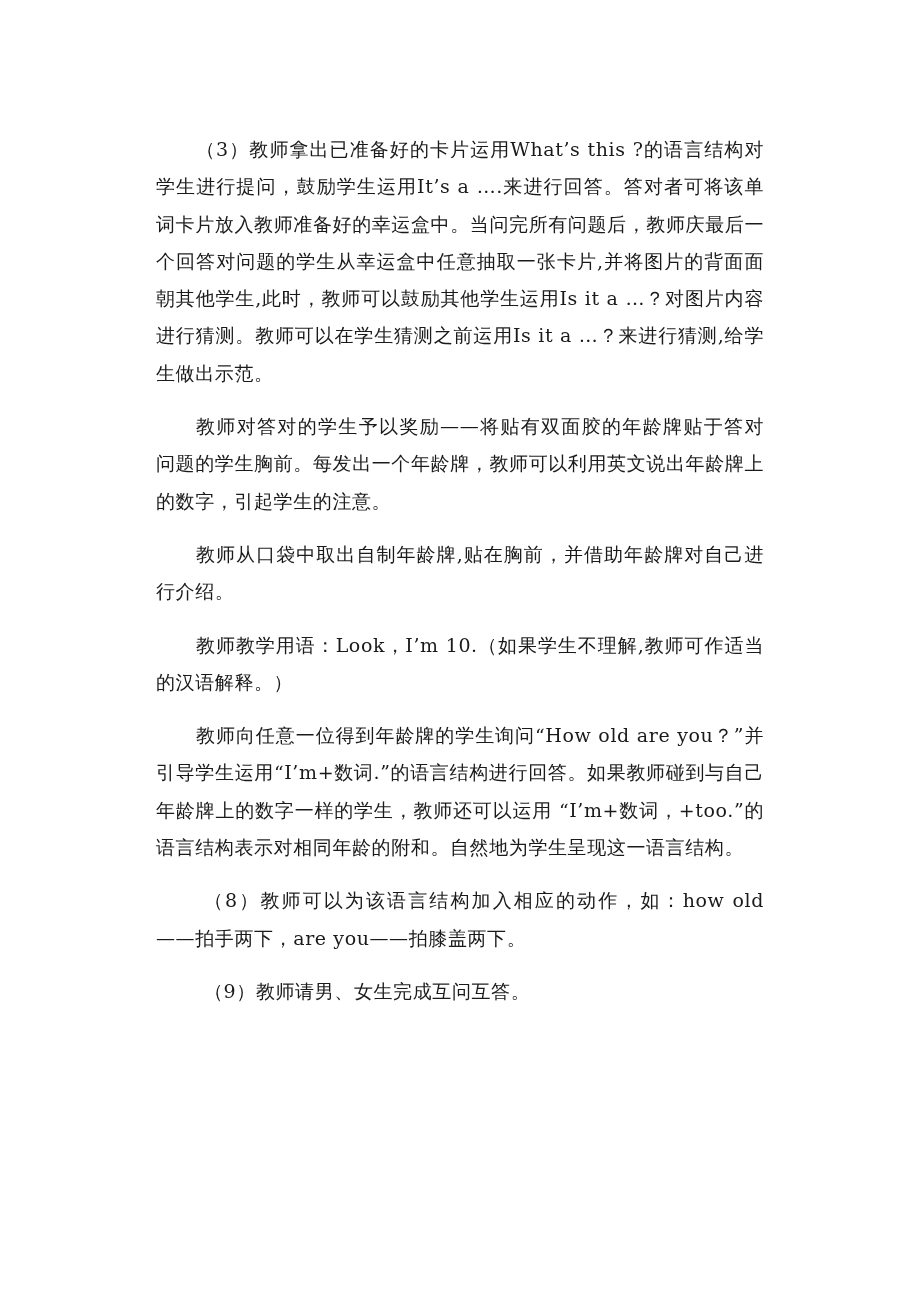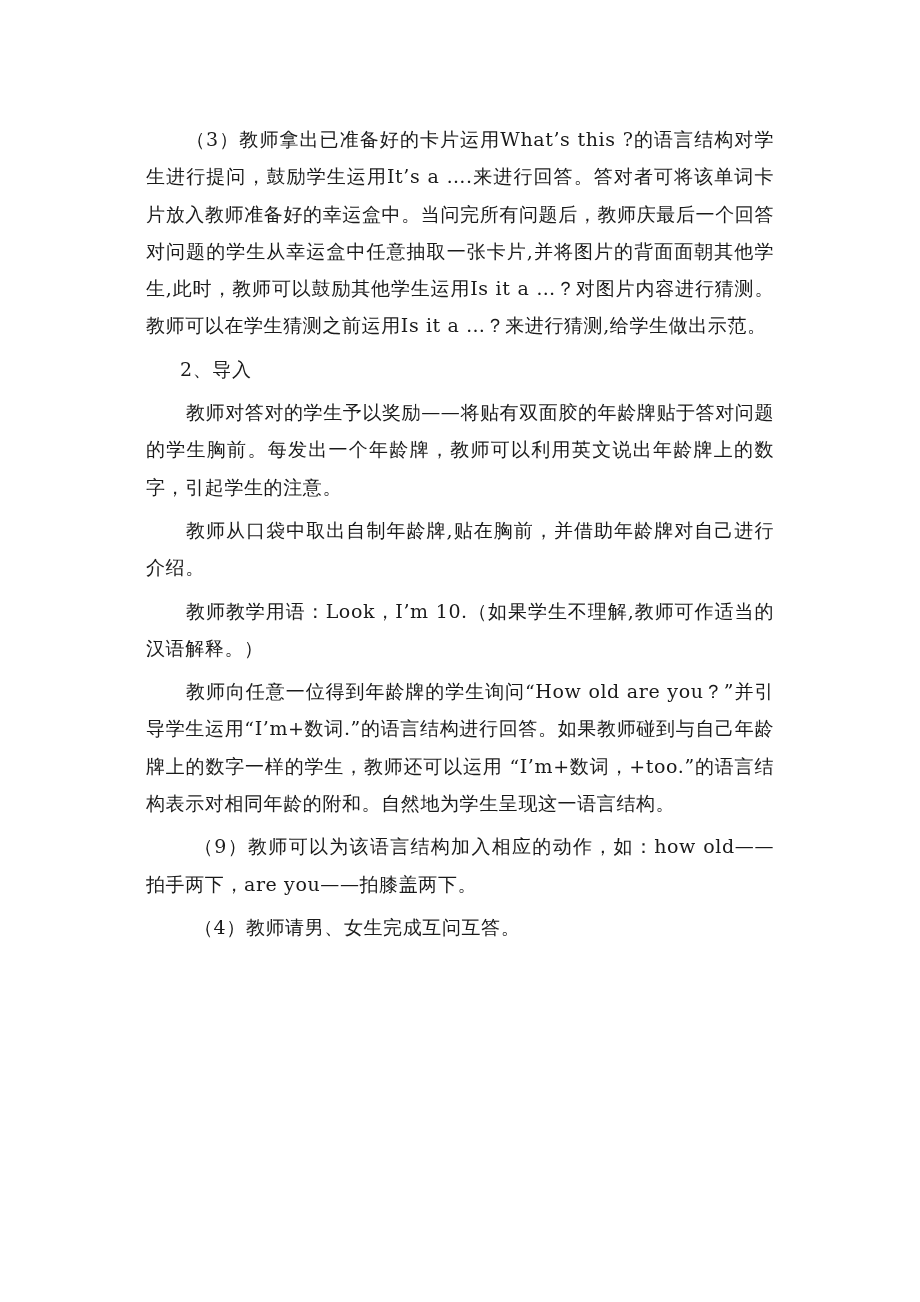--- a/index.html
+++ b/index.html
@@ -17,21 +17,21 @@
     }
     .page {
       position: absolute;
       left: 140px;
       top: 115px;
       width: 640px;
     }
     .para {
       font-size: 19px;
       line-height: 37.3px;
-      margin: 6px;
+      margin: 16px;
       text-align: justify;
       text-indent: 40px;
       letter-spacing: 0.6px;
       word-break: break-all;
     }
     .para.item {
       text-indent: 48px;
     }
     .heading {
       font-size: 19px;
@@ -39,20 +39,19 @@
       margin: 0;
       padding-left: 40px;
       letter-spacing: 0.6px;
     }
   </style>
 </head>
 <body>
 
 <div class="page">
   <p class="para">（3）教师拿出已准备好的卡片运用What’s this ?的语言结构对学生进行提问，鼓励学生运用It’s a ….来进行回答。答对者可将该单词卡片放入教师准备好的幸运盒中。当问完所有问题后，教师庆最后一个回答对问题的学生从幸运盒中任意抽取一张卡片,并将图片的背面面朝其他学生,此时，教师可以鼓励其他学生运用Is it a …？对图片内容进行猜测。教师可以在学生猜测之前运用Is it a …？来进行猜测,给学生做出示范。</p>
-  <p class="heading">2、导入</p>
   <p class="para">教师对答对的学生予以奖励——将贴有双面胶的年龄牌贴于答对问题的学生胸前。每发出一个年龄牌，教师可以利用英文说出年龄牌上的数字，引起学生的注意。</p>
   <p class="para">教师从口袋中取出自制年龄牌,贴在胸前，并借助年龄牌对自己进行介绍。</p>
   <p class="para">教师教学用语：Look，I’m 10.（如果学生不理解,教师可作适当的汉语解释。）</p>
   <p class="para">教师向任意一位得到年龄牌的学生询问“How old are you？”并引导学生运用“I’m+数词.”的语言结构进行回答。如果教师碰到与自己年龄牌上的数字一样的学生，教师还可以运用 “I’m+数词，+too.”的语言结构表示对相同年龄的附和。自然地为学生呈现这一语言结构。</p>
-  <p class="para item">（9）教师可以为该语言结构加入相应的动作，如：how old——拍手两下，are you——拍膝盖两下。</p>
-  <p class="para item">（4）教师请男、女生完成互问互答。</p>
+  <p class="para item">（8）教师可以为该语言结构加入相应的动作，如：how old——拍手两下，are you——拍膝盖两下。</p>
+  <p class="para item">（9）教师请男、女生完成互问互答。</p>
 </div>
 
 </body></html>

